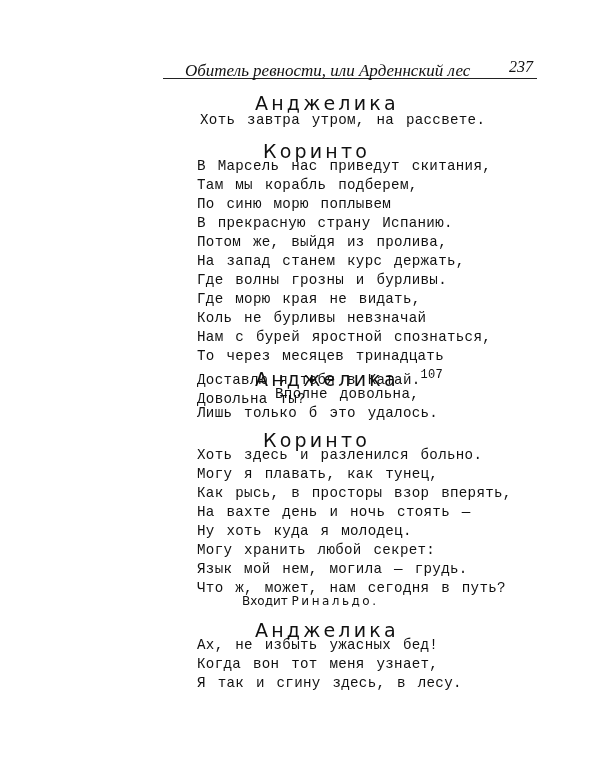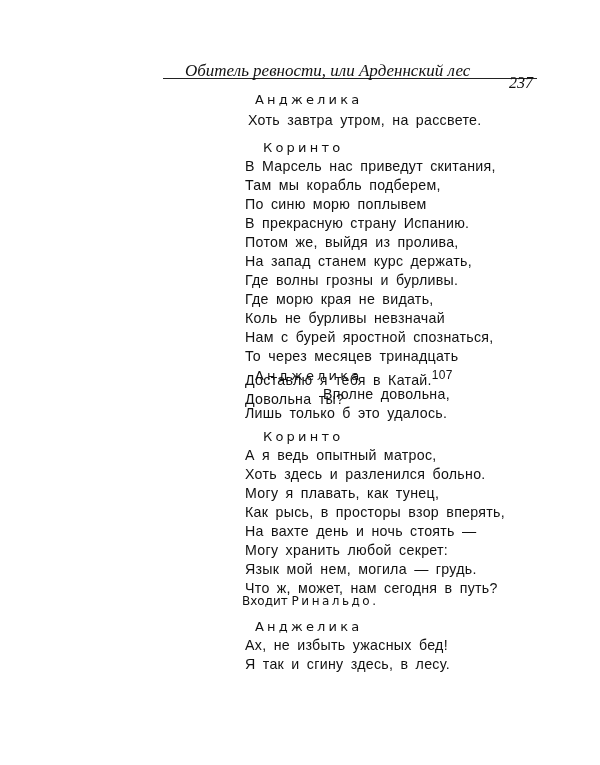--- a/index.html
+++ b/index.html
@@ -3,26 +3,26 @@
 <meta charset="utf-8">
 <style>
   html, body { margin: 0; padding: 0; background: #ffffff; }
   body { width: 600px; height: 765px; position: relative; overflow: hidden;
          font-family: "DejaVu Serif", "Liberation Serif", serif; color: #111; }
   .header { position: absolute; left: 163px; top: 58px; width: 374px; height: 20px;
             border-bottom: 1.3px solid #222; }
   .running-title { position: absolute; left: 22px; top: 3px; font-style: italic;
                    font-size: 17px; font-family: "Liberation Serif", serif; }
   .page-number { position: absolute; right: 4px; top: 0px; font-style: italic;
-                 font-size: 16px; font-family: "Liberation Serif", serif; margin-top: 16px; }
+                 font-size: 16px; font-family: "Liberation Serif", serif; }
   .block { position: absolute; left: 197px; }
-  .speaker { font-size: 13px; letter-spacing: 3.2px; margin: 0 0 0 0;
+  .speaker { font-size: 19px; letter-spacing: 3.2px; margin: 0 0 0 0;
              font-family: "DejaVu Sans", sans-serif; }
   .line { font-size: 14.2px; line-height: 19px; white-space: nowrap;
-          font-family: Liberation Sans, sans-serif; letter-spacing: 0.3px; word-spacing: 3px; margin-left: 48px; }
+          font-family: Liberation Mono, monospace; letter-spacing: 0.3px; word-spacing: 3px; }
   sup { font-size: 12px; }
   .stage { font-size: 12px; font-family: "DejaVu Sans", sans-serif; text-align: center; }
   .stage .name { letter-spacing: 2.5px; }
 </style>
 </head>
 <body>
 
 <div class="header">
   <span class="running-title">Обитель ревности, или Арденнский лес</span>
   <span class="page-number">237</span>
@@ -49,32 +49,33 @@
 </div>
 
 <div class="block speaker" style="left:255px;top:368px;">Анджелика</div>
 <div class="block" style="left:197px;top:385px;">
   <div class="line" style="padding-left:78px;">Вполне довольна,</div>
   <div class="line">Лишь только б это удалось.</div>
 </div>
 
 <div class="block speaker" style="left:263px;top:429px;">Коринто</div>
 <div class="block" style="left:197px;top:446px;">
-  <div class="line">А я ведь опытный матрос,</div>
   <div class="line">Хоть здесь и разленился больно.</div>
   <div class="line">Могу я плавать, как тунец,</div>
   <div class="line">Как рысь, в просторы взор вперять,</div>
   <div class="line">На вахте день и ночь стоять —</div>
+  <div class="line">Ну хоть куда я молодец.</div>
   <div class="line">Могу хранить любой секрет:</div>
   <div class="line">Язык мой нем, могила — грудь.</div>
   <div class="line">Что ж, может, нам сегодня в путь?</div>
 </div>
 
 <div class="block stage" style="left:242px;top:594px;">
   <span>Входит</span>
   <span class="name">Ринальдо.</span>
 </div>
 
 <div class="block speaker" style="left:255px;top:619px;">Анджелика</div>
 <div class="block" style="left:197px;top:636px;">
   <div class="line">Ах, не избыть ужасных бед!</div>
+  <div class="line">Когда вон тот меня узнает,</div>
   <div class="line">Я так и сгину здесь, в лесу.</div>
 </div>
 
 </body></html>

